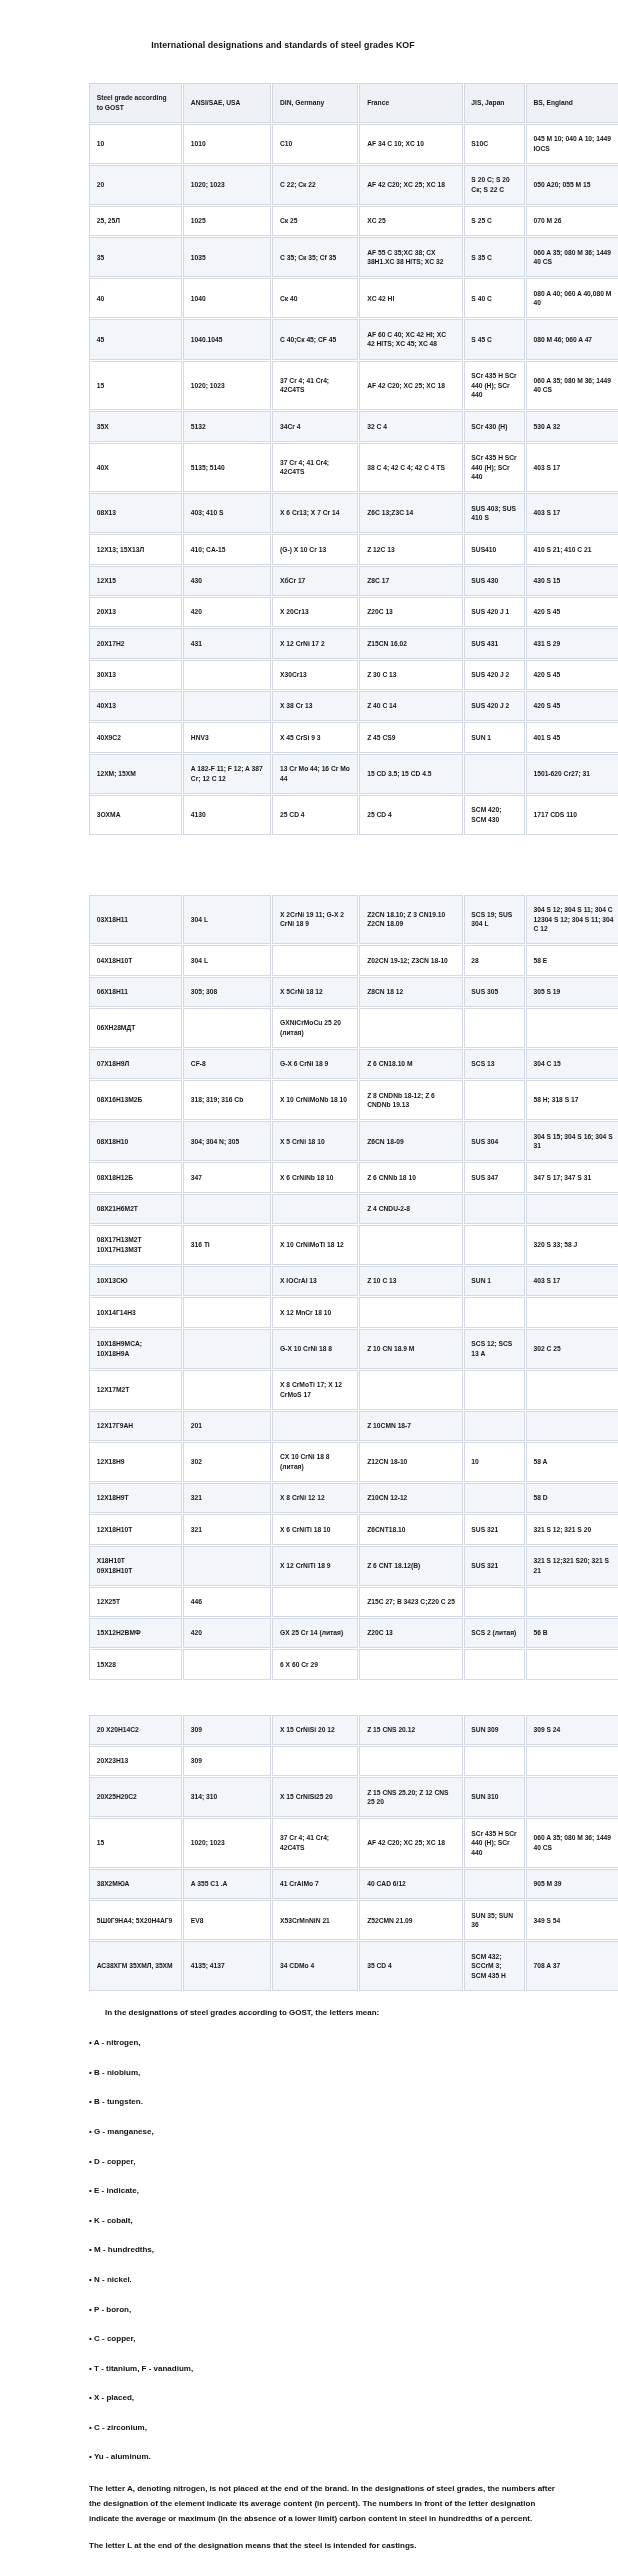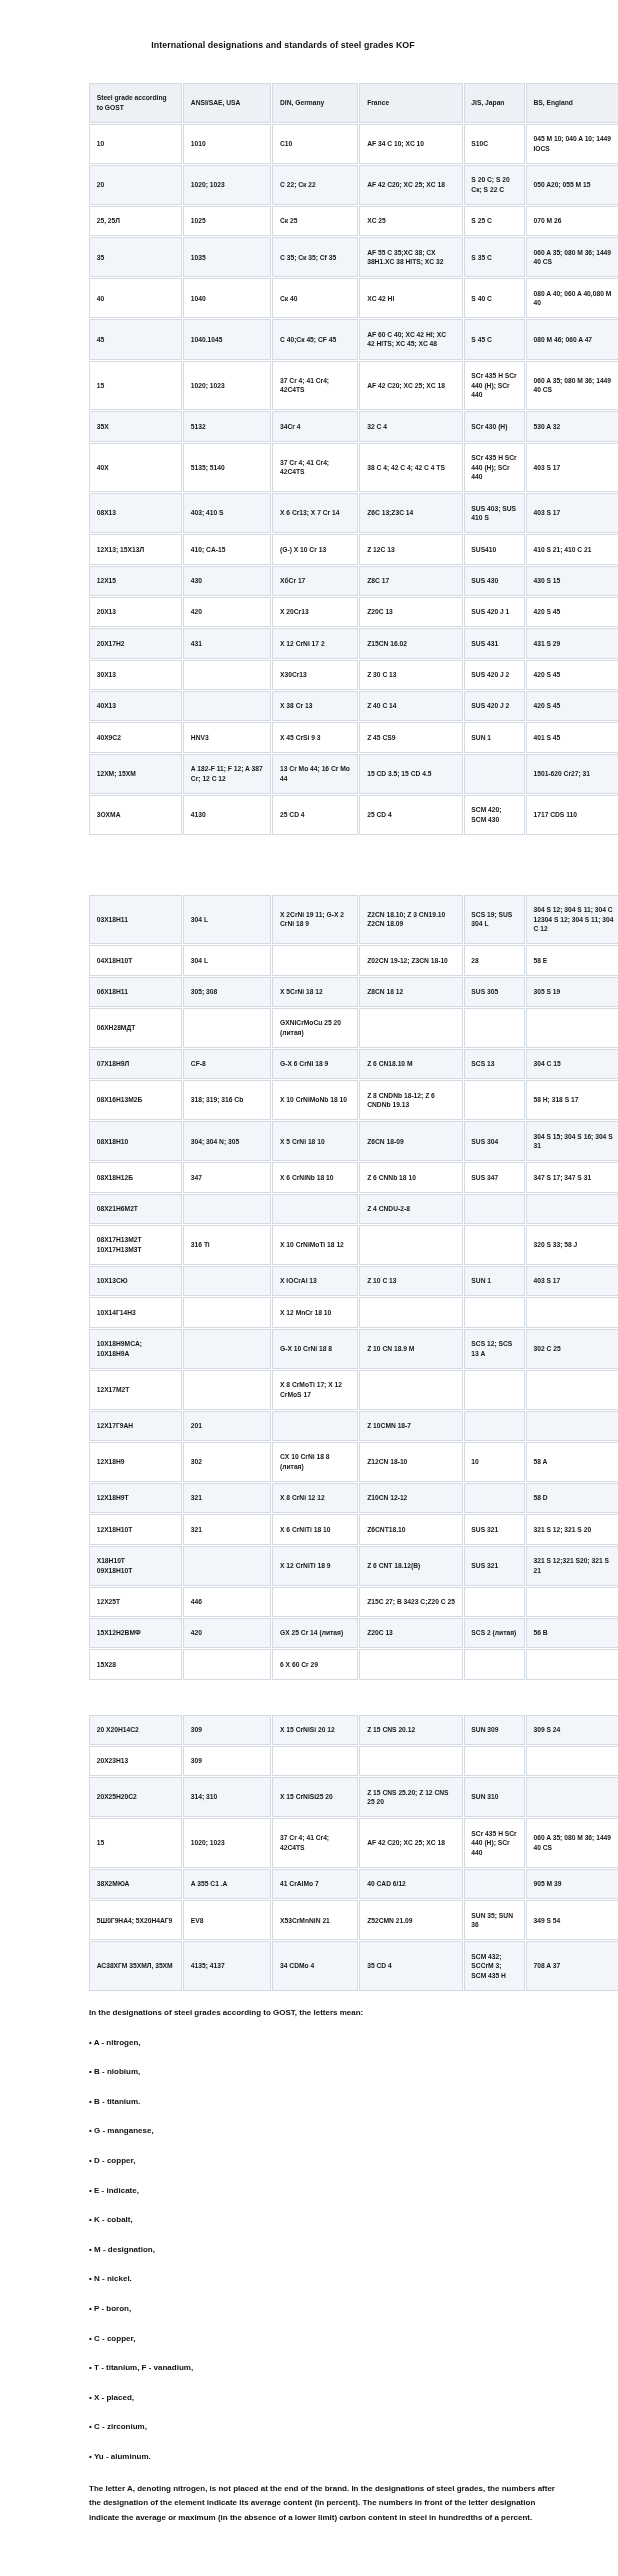--- a/index.html
+++ b/index.html
@@ -27,21 +27,21 @@
   table.grades th{background:#edf1f6;}
   .stripe-even tbody tr:nth-child(even) td{background:#f2f5f9;}
   .stripe-odd  tbody tr:nth-child(odd)  td{background:#f2f5f9;}
   .t1{margin-top:32px;}
   .t2{margin-top:58px;}
   .t2 td{padding-top:11.3px;padding-bottom:11.3px;}
   .t3{margin-top:33px;}
   col.c1{width:93px;} col.c2{width:88px;} col.c3{width:86px;}
   col.c4{width:103px;} col.c5{width:61px;} col.c6{width:97px;}
   .notes{margin:15.5px 0 0 89px;width:471px;font-size:8px;font-weight:700;color:#111;}
-  .intro{margin:0;line-height:1.25;}
+  .intro{margin:16px;line-height:1.25;}
   .bullet{margin:20px 0;line-height:1.2;}
   .bullet::before{content:"\2022  ";}
   .para{margin:16px 0 0 0;line-height:1.85;}
   .p2{margin-top:12.4px;}
 </style>
 </head>
 <body>
 
 <div class="page">
 
@@ -480,31 +480,32 @@
           <td>708 A 37</td>
         </tr>
       </tbody>
   </table>
 
   <div class="notes">
     <p class="intro">In the designations of steel grades according to GOST, the letters mean:</p>
     <div class="bullets">
         <div class="bullet">A - nitrogen,</div>
         <div class="bullet">B - niobium,</div>
-        <div class="bullet">B - titanium.</div>
+        <div class="bullet">B - tungsten.</div>
         <div class="bullet">G - manganese,</div>
         <div class="bullet">D - copper,</div>
         <div class="bullet">E - indicate,</div>
         <div class="bullet">K - cobalt,</div>
-        <div class="bullet">M - designation,</div>
+        <div class="bullet">M - hundredths,</div>
         <div class="bullet">N - nickel.</div>
         <div class="bullet">P - boron,</div>
         <div class="bullet">C - copper,</div>
         <div class="bullet">T - titanium, F - vanadium,</div>
         <div class="bullet">X - placed,</div>
         <div class="bullet">C - zirconium,</div>
         <div class="bullet">Yu - aluminum.</div>
       </div>
     <p class="para">The letter A, denoting nitrogen, is not placed at the end of the brand. In the designations of steel grades, the numbers after the designation of the element indicate its average content (in percent). The numbers in front of the letter designation indicate the average or maximum (in the absence of a lower limit) carbon content in steel in hundredths of a percent.</p>
+    <p class="para p2">The letter L at the end of the designation means that the steel is intended for castings.</p>
   </div>
 
 </div>
 
 
 </body></html>

